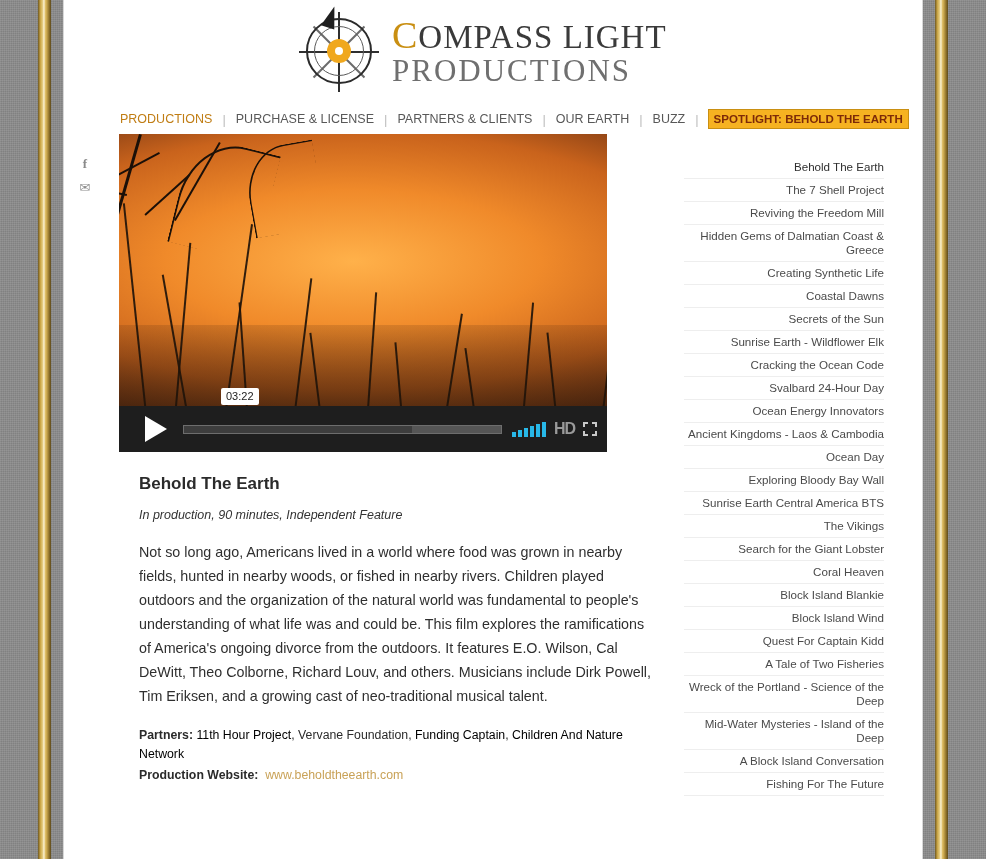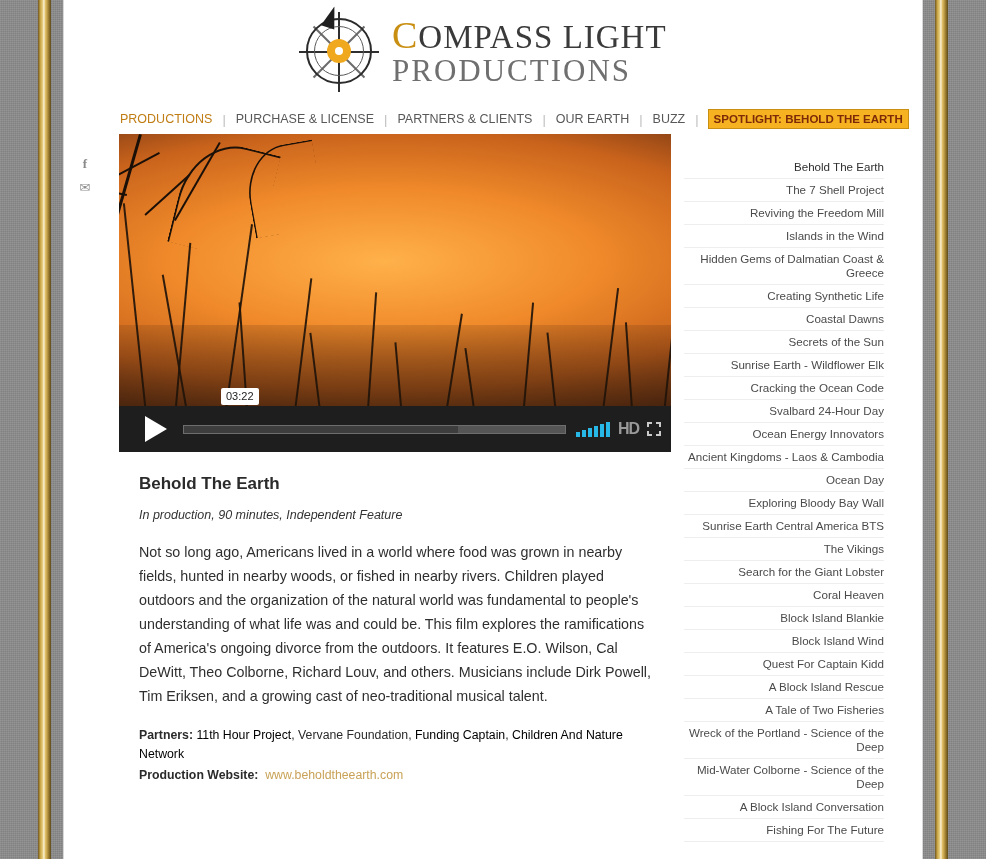--- a/index.html
+++ b/index.html
@@ -195,21 +195,21 @@
   .col-right {
     position: absolute;
     left: 620px;
     top: 22px;
     width: 200px;
     text-align: right;
   }
 
   
   .player {
-    width: 552px;
+    width: 488px;
     height: 318px;
     position: relative;
     overflow: hidden;
     background: #20100a;
   }
   .player .sky {
     position: absolute;
     inset: 0;
     background:
       radial-gradient(ellipse 120% 70% at 48% 40%, #ffb14a 0%, #f08a2a 32%, #c9631c 58%, #7d3a14 78%, #3e2210 100%);
@@ -492,42 +492,40 @@
             &nbsp;<a href="#">www.beholdtheearth.com</a>
           </div>
         </div>
       </div>
     </div>
 
     <div class="col-right">
       <div class="item">Behold The Earth</div>
       <div class="item">The 7 Shell Project</div>
       <div class="item">Reviving the Freedom Mill</div>
-      <div class="item">Islands in the Wind</div>
       <div class="item">Hidden Gems of Dalmatian Coast &amp; Greece</div>
       <div class="item">Creating Synthetic Life</div>
       <div class="item">Coastal Dawns</div>
       <div class="item">Secrets of the Sun</div>
       <div class="item">Sunrise Earth - Wildflower Elk</div>
       <div class="item">Cracking the Ocean Code</div>
       <div class="item">Svalbard 24-Hour Day</div>
       <div class="item">Ocean Energy Innovators</div>
       <div class="item">Ancient Kingdoms - Laos &amp; Cambodia</div>
       <div class="item">Ocean Day</div>
       <div class="item">Exploring Bloody Bay Wall</div>
       <div class="item">Sunrise Earth Central America BTS</div>
       <div class="item">The Vikings</div>
       <div class="item">Search for the Giant Lobster</div>
       <div class="item">Coral Heaven</div>
       <div class="item">Block Island Blankie</div>
       <div class="item">Block Island Wind</div>
       <div class="item">Quest For Captain Kidd</div>
-      <div class="item">A Block Island Rescue</div>
       <div class="item">A Tale of Two Fisheries</div>
       <div class="item">Wreck of the Portland - Science of the Deep</div>
-      <div class="item">Mid-Water Colborne - Science of the Deep</div>
+      <div class="item">Mid-Water Mysteries - Island of the Deep</div>
       <div class="item">A Block Island Conversation</div>
       <div class="item">Fishing For The Future</div>
 
     </div>
 
   </div>
 </div>
 
 </body></html>

